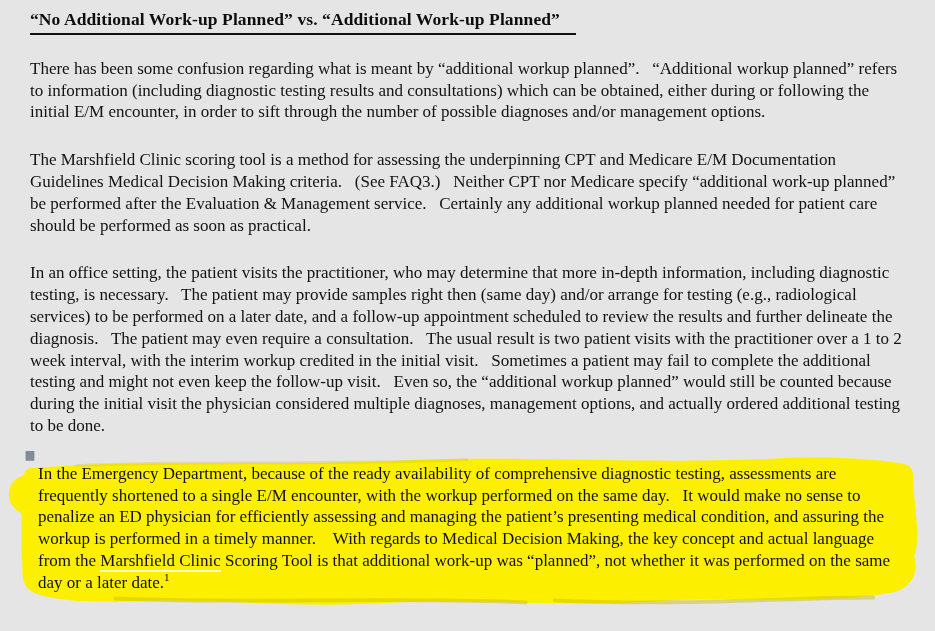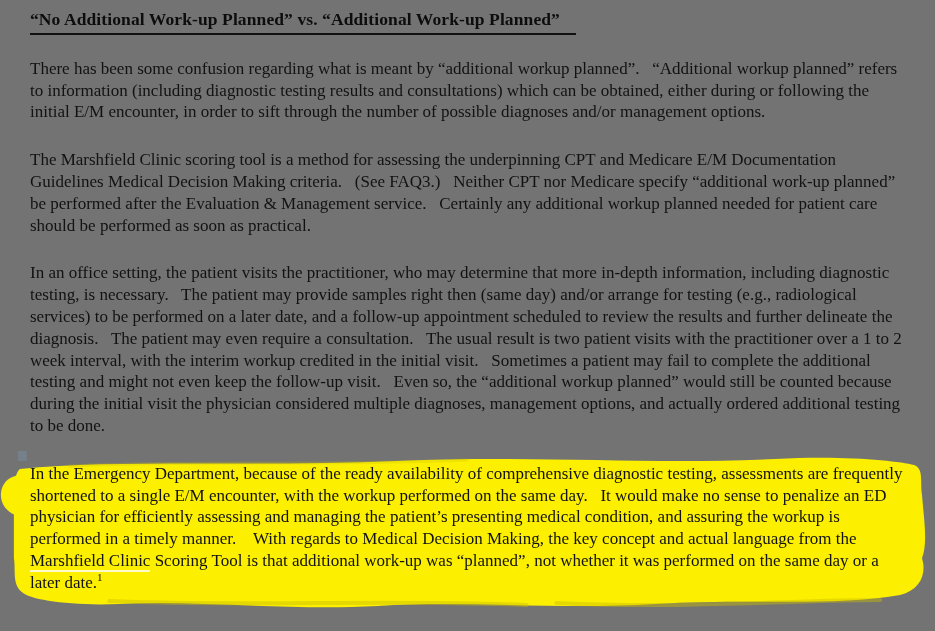--- a/index.html
+++ b/index.html
@@ -6,21 +6,21 @@
     margin: 0;
     padding: 0;
     background: #ffffff;
   }
   .page {
     position: relative;
     width: 935px;
     height: 631px;
     box-sizing: border-box;
     padding: 9px 30px 8px 30px;
-    background: #737373;
+    background: #e5e5e5;
     overflow: hidden;
     font-family: "Liberation Serif", serif;
     font-size: 17px;
     line-height: 21.8px;
     color: #121212;
   }
   .doc-title {
     display: inline-block;
     font-weight: bold;
     font-size: 17.5px;
@@ -29,21 +29,21 @@
     border-bottom: 2.5px solid #111111;
     padding: 0 16px 2px 0;
     margin: 0 0 23px 0;
   }
   p.body-par {
     margin: 0 0 26px 0;
     max-width: 876px;
   }
   .hl-block {
     position: relative;
-    margin: 0;
+    margin: 8px;
     max-width: 876px;
   }
   .hl-svg {
     position: absolute;
     top: -12px;
     left: -30px;
     right: -24px;
     bottom: -20px;
     z-index: 0;
     pointer-events: none;

